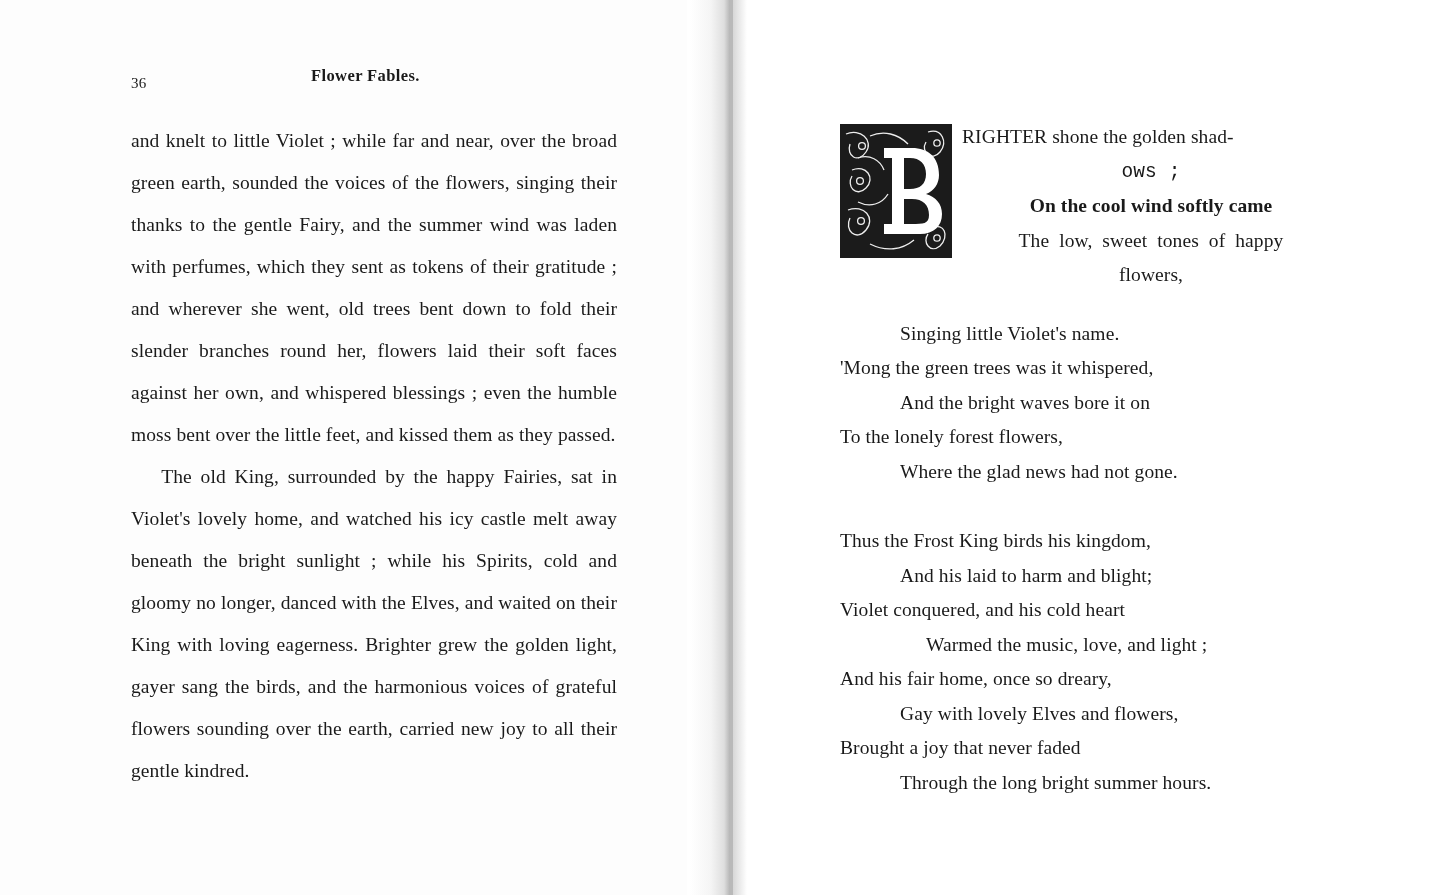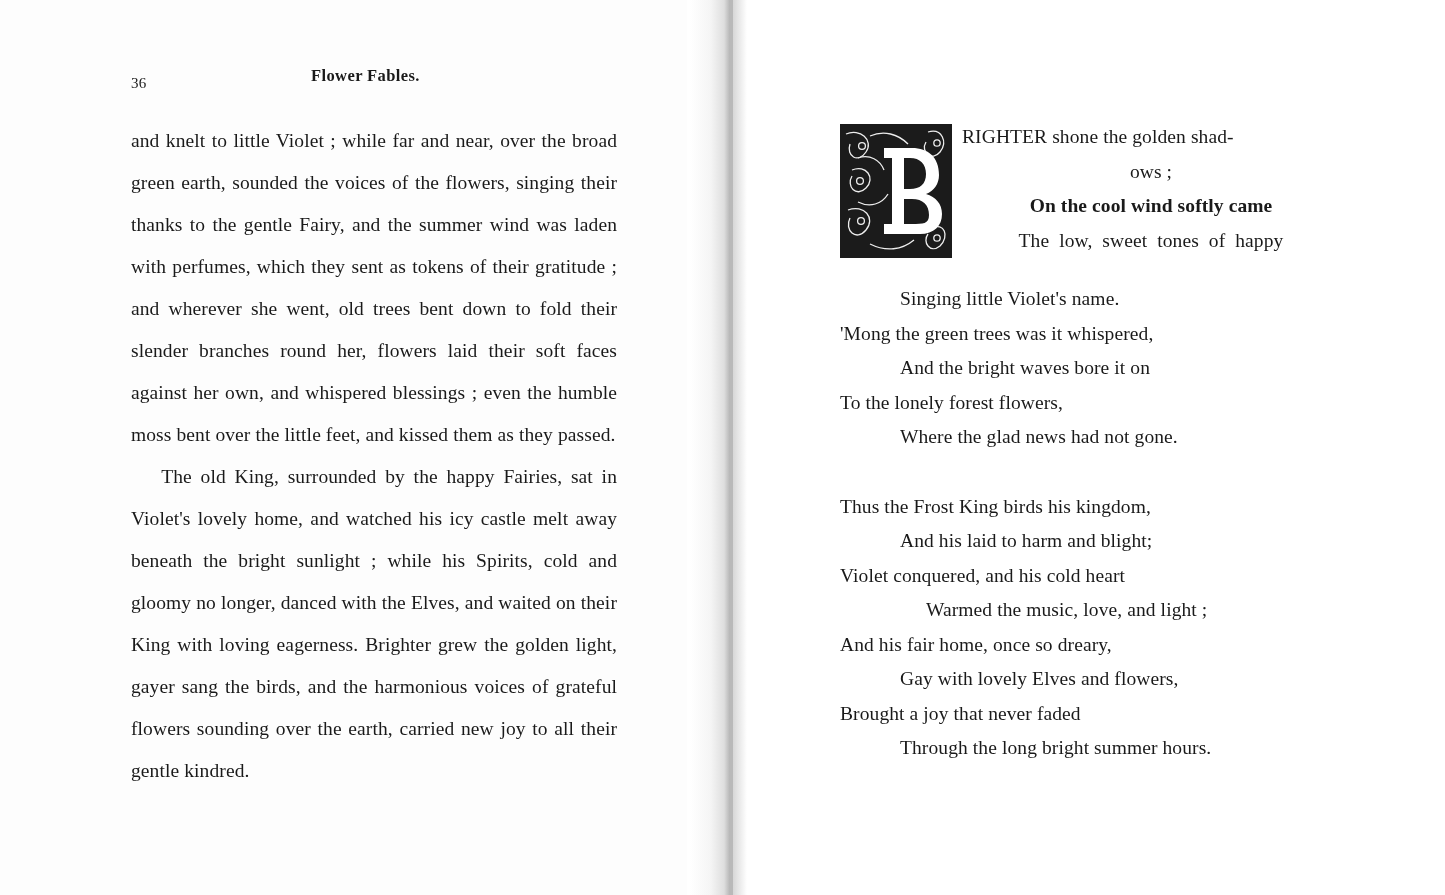--- a/index.html
+++ b/index.html
@@ -139,21 +139,21 @@
     background: #1b1b1b;
     position: relative;
     overflow: hidden;
   }
   .dropcap svg { display: block; }
 
   .opening {
     position: relative;
   }
   .opening .l1 { display: block; padding-left: 0; }
-  .opening .l2 { display: block; text-align: center; padding-left: 110px; }
+  .opening .l2 { display: block; text-align: center; padding-left: 110px; font-family: Liberation Mono, monospace; }
   .opening .l3 { display: block; text-align: center; padding-left: 112px; font-weight: bold; }
   .opening .l4 { display: block; text-align: center; padding-left: 110px; }
   .opening .l5 { display: block; text-align: center; padding-left: 104px; }
   .opening .l6 { display: block; padding-left: 60px; margin-top: 24px; }
 
   .clear { clear: both; }
 </style>
 </head>
 <body>
 
@@ -211,20 +211,21 @@
                      M64 75 L72 75 C 83 75, 89 81, 89 91
                      C 89 100, 83 100, 72 100 L64 100 Z"></path>
           </g>
         </svg>
       </span>
 
       <span class="vline l1">RIGHTER shone the golden shad-</span>
       <span class="vline l2">ows ;</span>
       <span class="vline l3">On the cool wind softly came</span>
       <span class="vline l4">The  low,  sweet  tones  of  happy</span>
+      <span class="vline l5">flowers,</span>
       <span class="clear"></span>
       <span class="vline l6">Singing little Violet's name.</span>
       <span class="vline">'Mong the green trees was it whispered,</span>
       <span class="vline i2">And the bright waves bore it on</span>
       <span class="vline">To the lonely forest flowers,</span>
       <span class="vline i2">Where the glad news had not gone.</span>
     </div>
 
     <div class="stanza">
       <span class="vline">Thus the Frost King birds his kingdom,</span>

